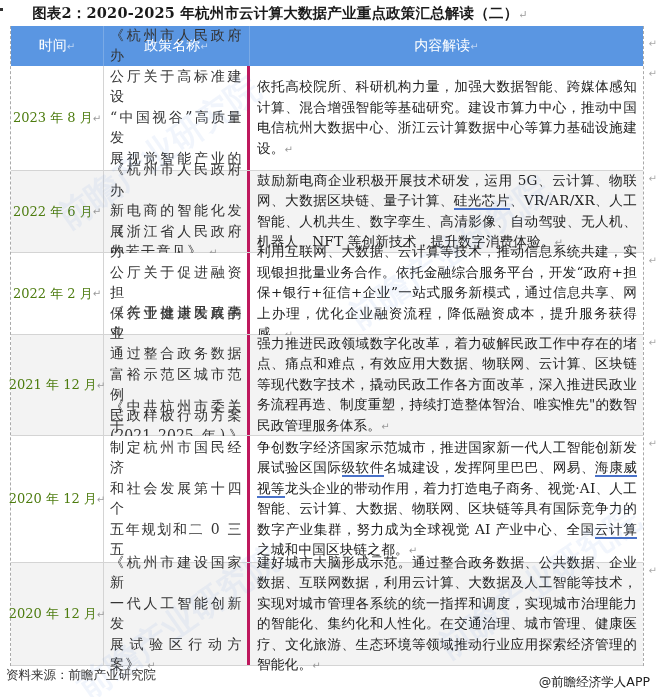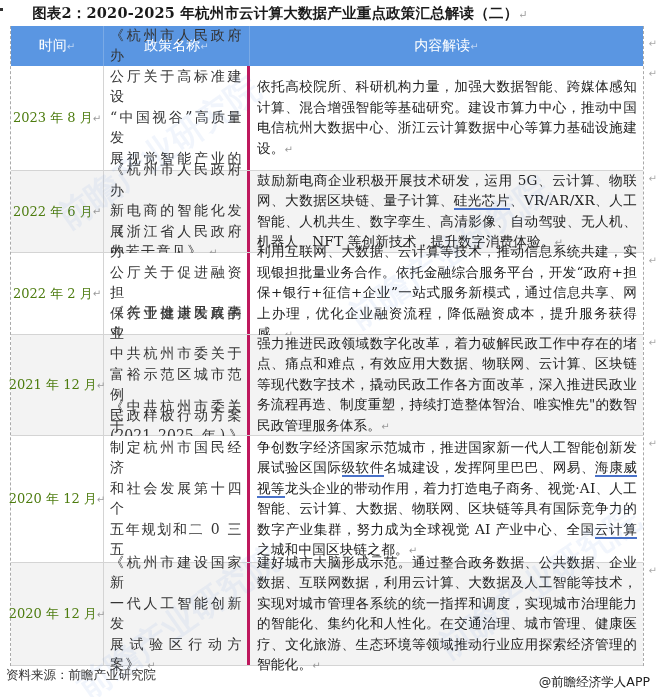--- a/index.html
+++ b/index.html
@@ -151,21 +151,21 @@
   </div>
 
   <div class="row even" style="height:101px">
     <div class="cell c1">
         <span class="date">2021 年 12 月</span>
         <span class="pm">↵</span>
       </div>
     <div class="cell c2">
       <div class="policy">
         <div>《关于推进民政事业</div>
-        <div>中共杭州市委关于</div>
+        <div>通过整合政务数据</div>
         <div>富裕示范区城市范例</div>
         <div>民政样板行动方案</div>
         <div class="last" style="letter-spacing:0"><span>(2021–2025 年)》</span> <span class="pm">↵</span></div>
       </div>
     </div>
     <div class="cell c3">
       <div class="content"><span>强力推进民政领域数字化改革，着力破解民政工作中存在的堵点、痛点和难点，有效应用大数据、物联网、云计算、区块链等现代数字技术，撬动民政工作各方面改革，深入推进民政业务流程再造、制度重塑，持续打造整体智治、唯实惟先"的数智民政管理服务体系。</span><span class="pm">↵</span></div>
     </div>
     <span class="row-end-mark">↵</span>
   </div>

